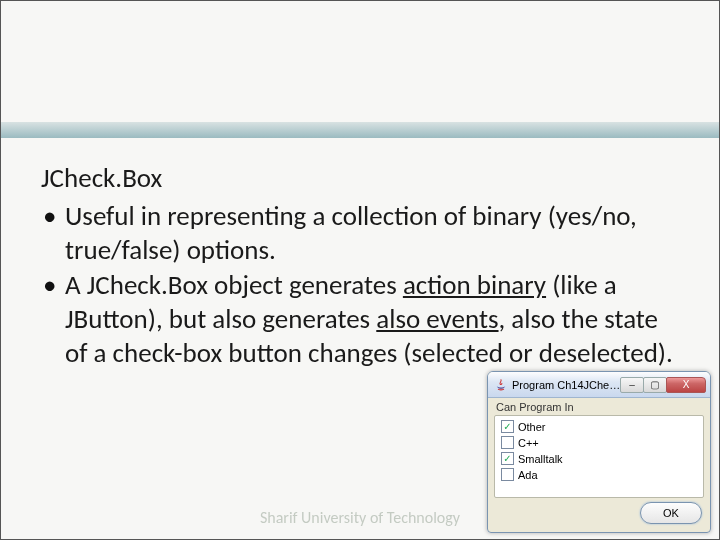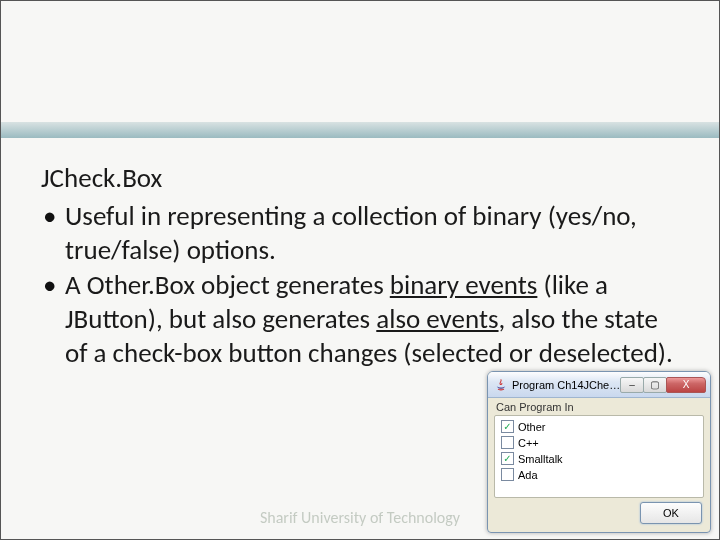--- a/index.html
+++ b/index.html
@@ -109,39 +109,39 @@
     font-size:10px; color:#2a5; line-height:1;
   }
   .btn-row {
     display:flex; justify-content:flex-end;
     padding: 0 8px 8px 0;
   }
   .ok-btn {
     width: 62px; height: 22px;
     background: linear-gradient(#fdfdfd,#e6e6e6);
     border: 1px solid #7a94b0;
-    border-radius: 3px;
+    border-radius: 11px;
     font-size: 11px;
     display:flex; align-items:center; justify-content:center;
     box-shadow: 0 0 2px #8cb3e0;
   }
 </style>
 </head>
 <body>
 
 <div class="slide">
 
   <div class="body">
     <div class="subheading">JCheck.Box</div>
     <ul class="points">
       <li>
         <span>Useful in representing a collection of binary (yes/no, true/false) options.</span>
       </li>
       <li>
-        <span>A Other.Box object generates </span><span class="underline">binary events</span><span> (like a JButton), but also generates </span><span class="underline">also events</span><span>, also the state of a check-box button changes (selected or deselected).</span>
+        <span>A JCheck.Box object generates </span><span class="underline">action binary</span><span> (like a JButton), but also generates </span><span class="underline">also events</span><span>, also the state of a check-box button changes (selected or deselected).</span>
       </li>
     </ul>
   </div>
 
   <div class="footer">Sharif University of Technology</div>
 
   <div class="mini-window">
     <div class="titlebar">
       <span class="app-icon">
         <svg viewBox="0 0 16 16">

